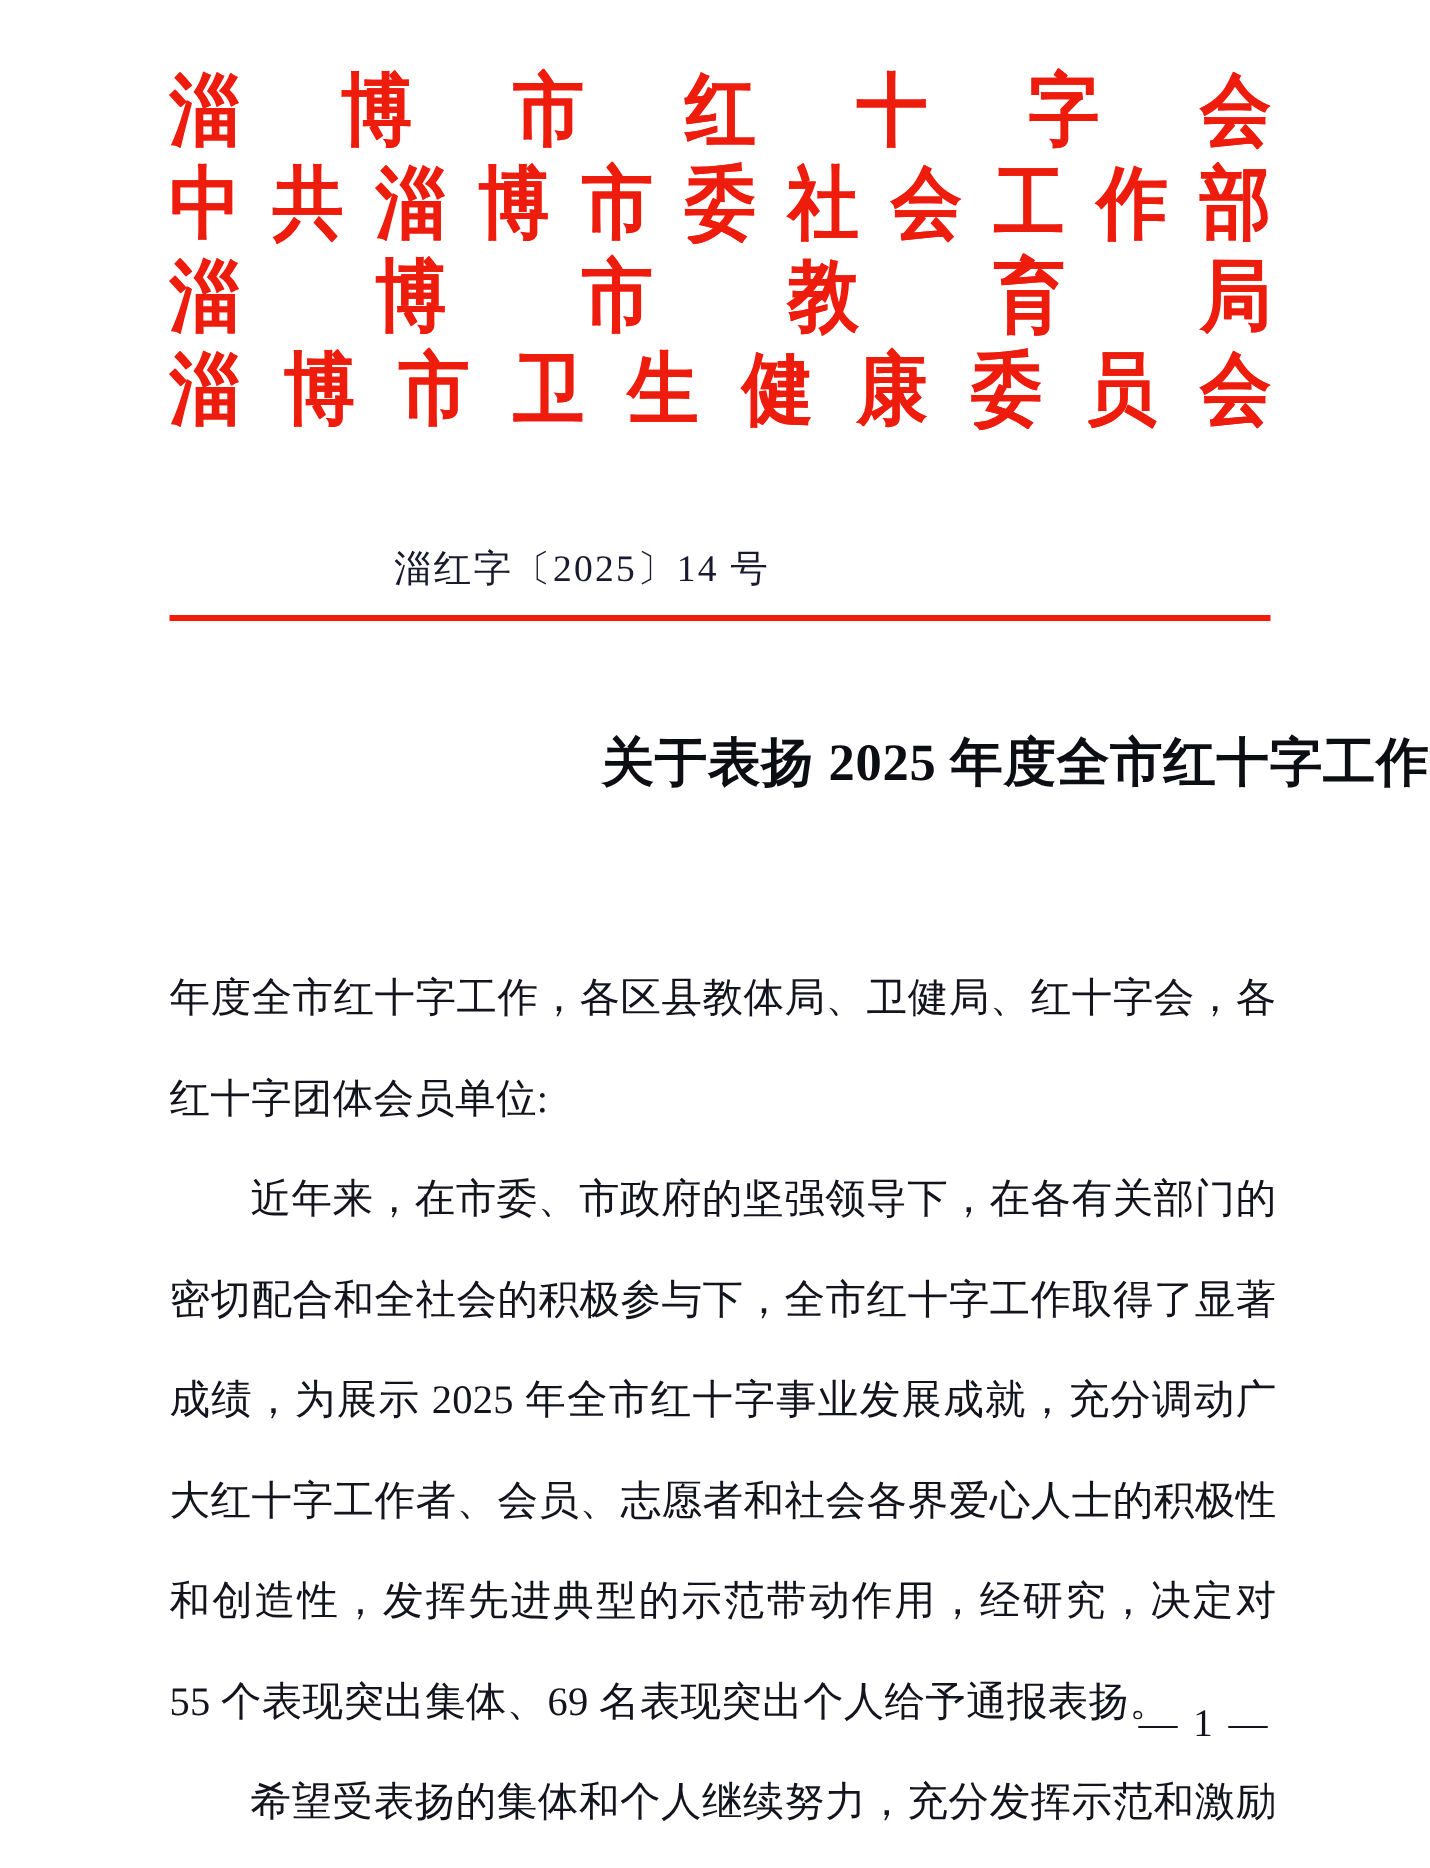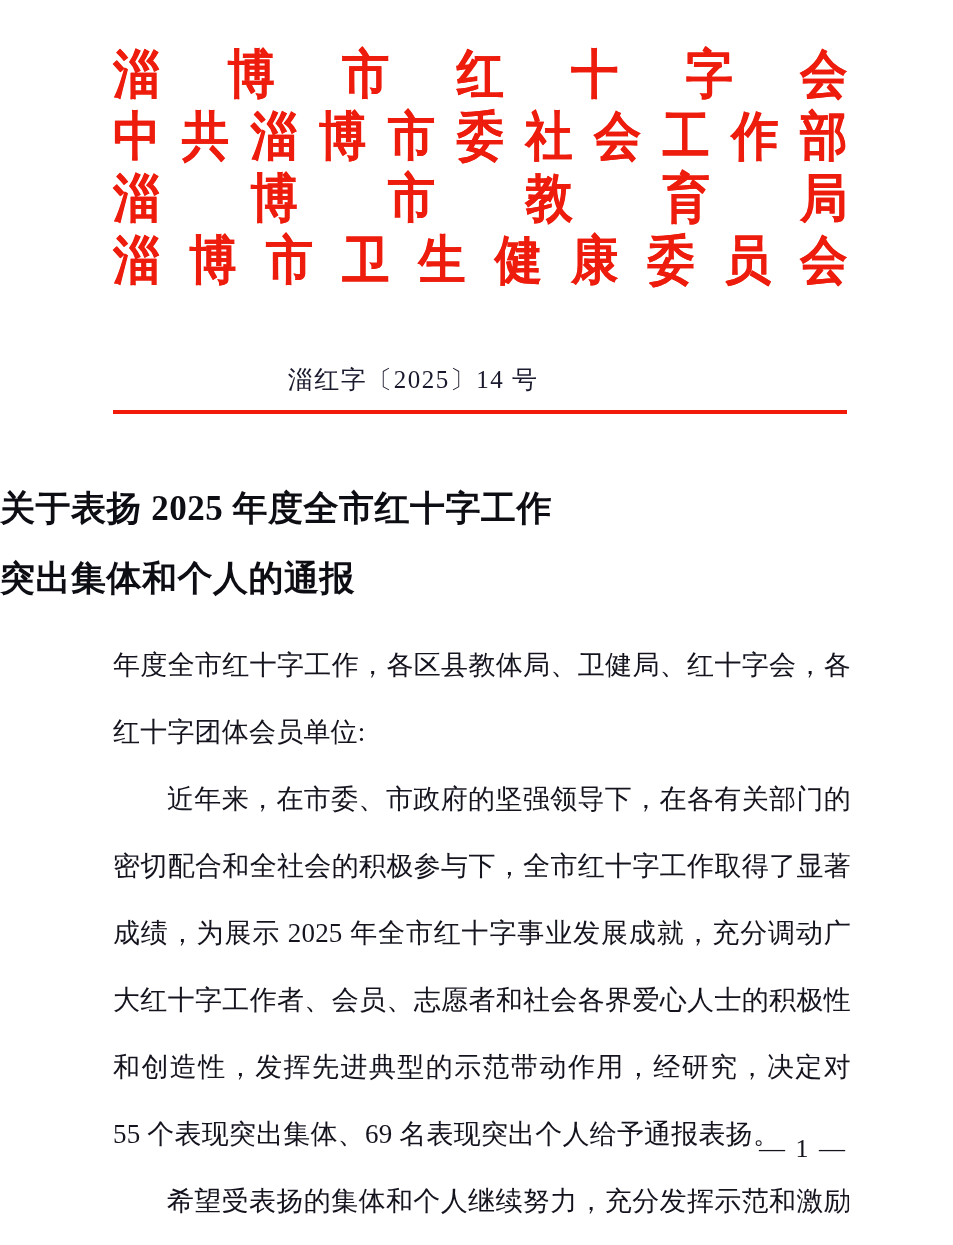--- a/index.html
+++ b/index.html
@@ -57,40 +57,39 @@
     position: absolute;
     left: 0;
     top: 363px;
     width: 776px;
     text-align: center;
     font-family: "Liberation Serif", "DejaVu Serif", serif;
     font-size: 25px;
     line-height: 34px;
     letter-spacing: 1.5px;
     color: #1a1a2e;
-    margin-left: 25px;
   }
 
   
   .red-rule {
     position: absolute;
     left: 113px;
     top: 410px;
     width: 734px;
     height: 4px;
     background: #F21B0A;
   }
 
   
   .doc-title {
     position: absolute;
     left: 0;
     top: 474px;
     width: 953px;
-    text-align: left;
+    text-align: right;
     font-family: "Liberation Serif", "DejaVu Serif", serif;
     font-weight: 700;
     font-size: 35px;
     line-height: 70px;
     color: #0d0d14;
     letter-spacing: 0.5px;
   }
   .doc-title .tline { display: block; }
 
   
@@ -173,21 +172,20 @@
         <span>会</span>
       </div>
   </div>
 
   <div class="doc-number">淄红字〔2025〕14 号</div>
 
   <div class="red-rule"></div>
 
   <div class="doc-title">
     <span class="tline">关于表扬 2025 年度全市红十字工作</span>
-    <span class="tline">突出集体和个人的通报</span>
   </div>
 
   <div class="body-block">
     <p class="para">年度全市红十字工作，各区县教体局、卫健局、红十字会，各红十字团体会员单位:</p>
     <p class="para indent">近年来，在市委、市政府的坚强领导下，在各有关部门的密切配合和全社会的积极参与下，全市红十字工作取得了显著成绩，为展示 2025 年全市红十字事业发展成就，充分调动广大红十字工作者、会员、志愿者和社会各界爱心人士的积极性和创造性，发挥先进典型的示范带动作用，经研究，决定对 55 个表现突出集体、69 名表现突出个人给予通报表扬。</p>
     <p class="para indent">希望受表扬的集体和个人继续努力，充分发挥示范和激励作用，进一步弘扬“人道、博爱、奉献”的红十字精神，践行社会</p>
   </div>
 
   <div class="page-number">— 1 —</div>
 

